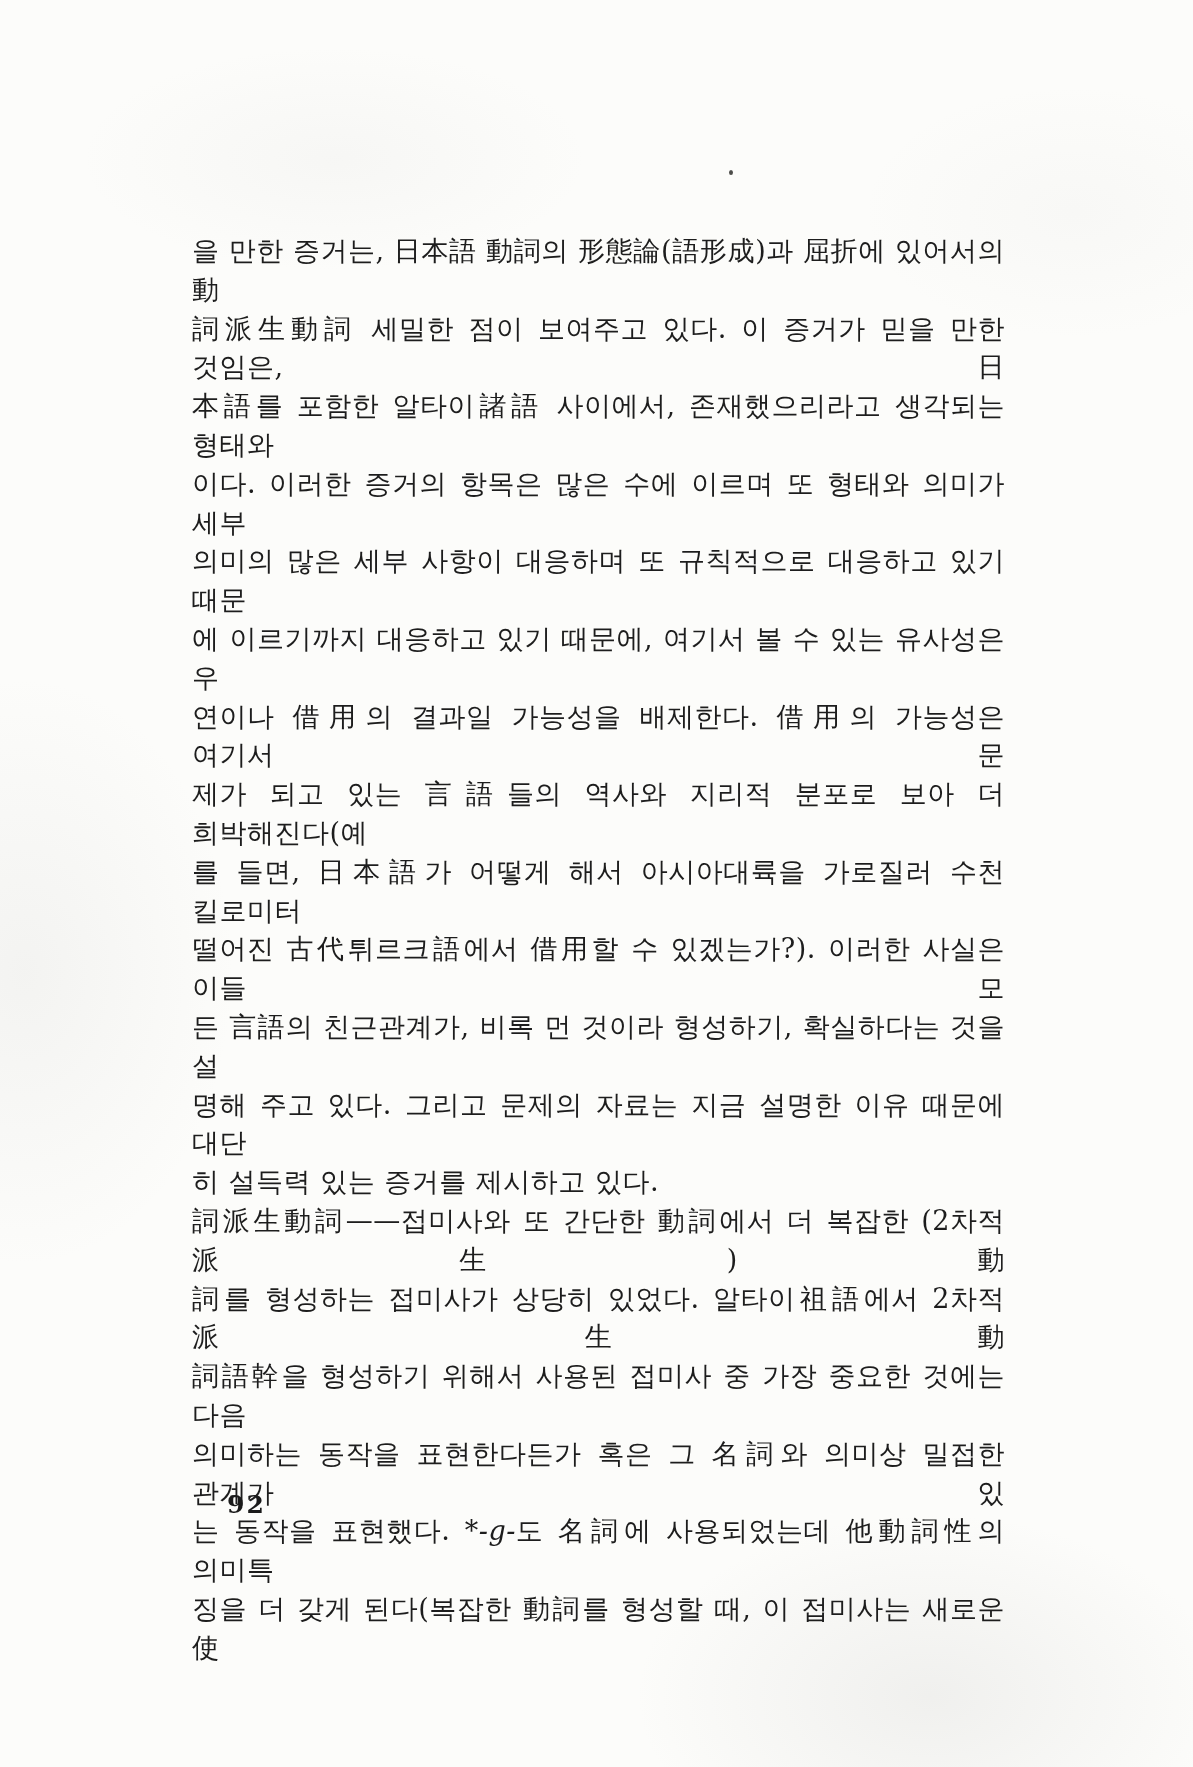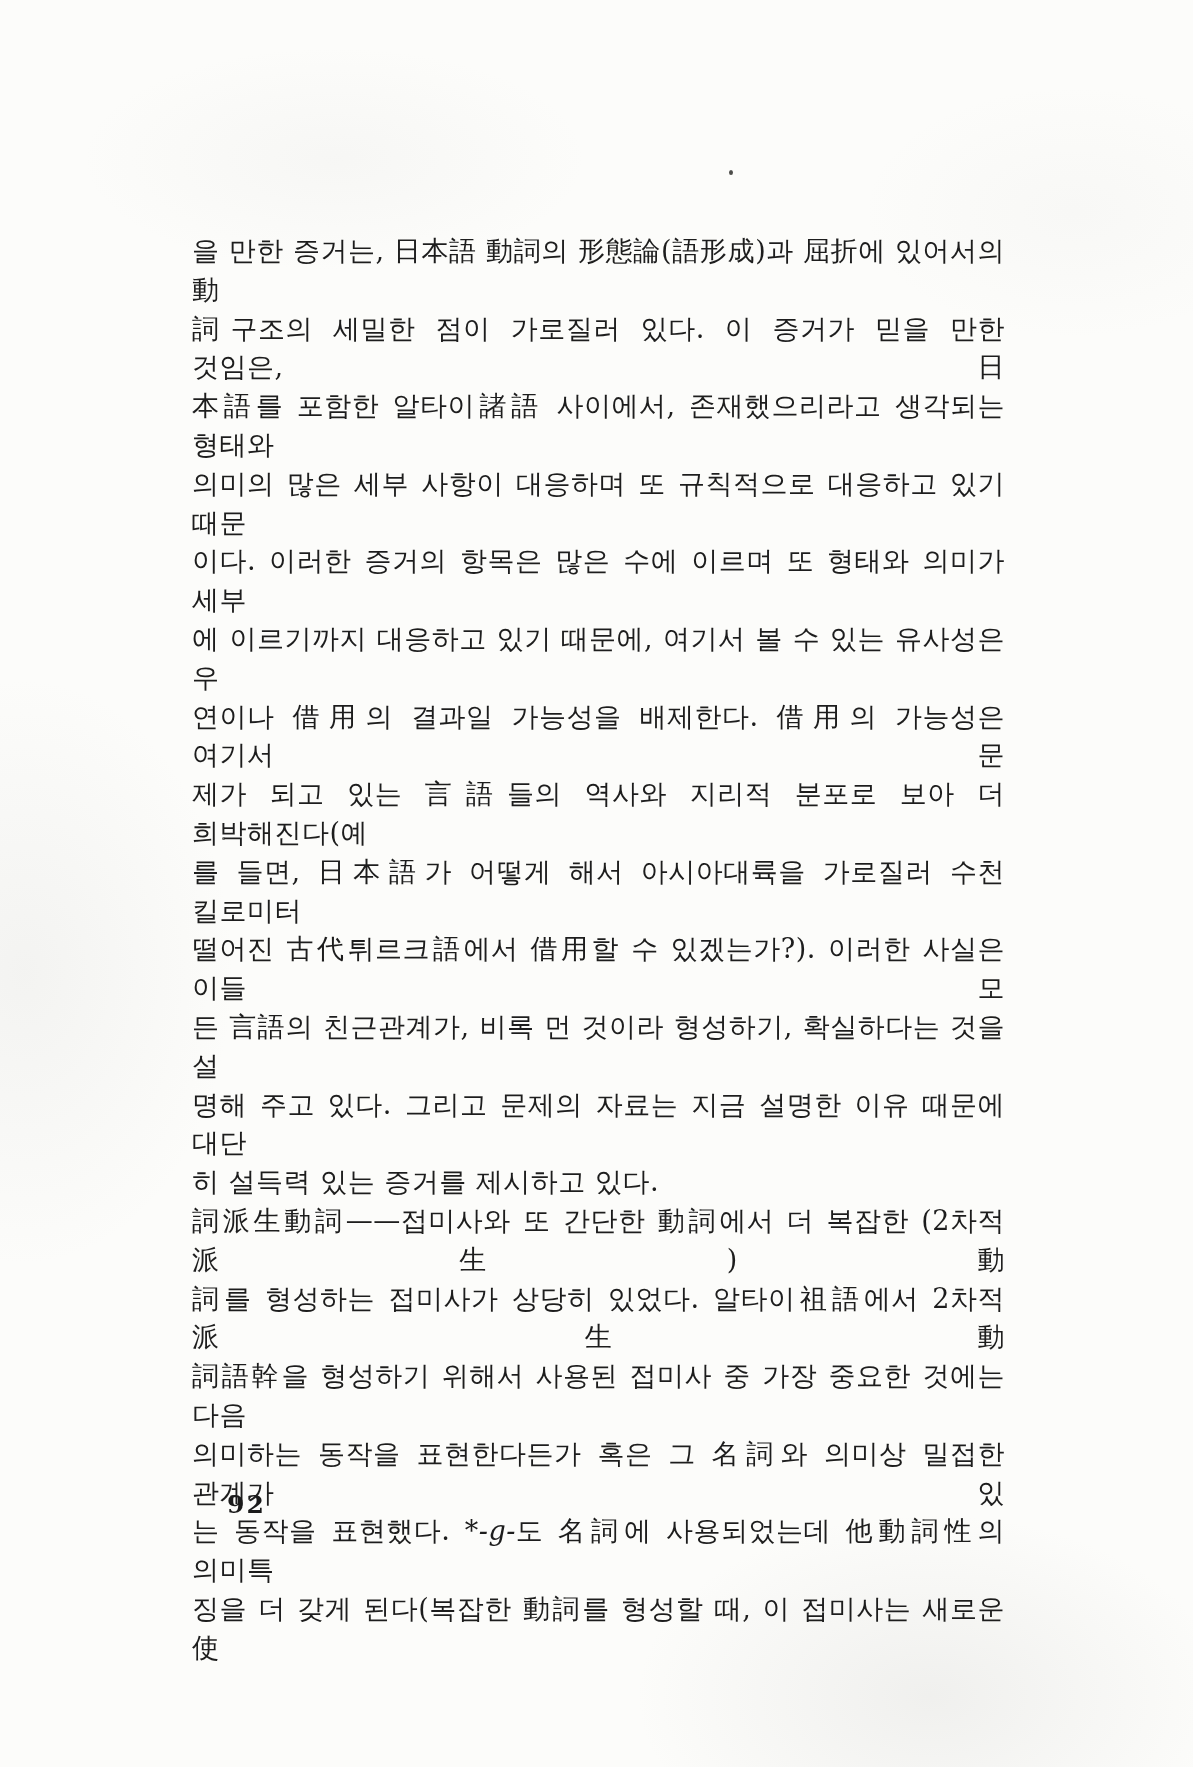--- a/index.html
+++ b/index.html
@@ -62,24 +62,24 @@
 </style>
 </head>
 <body>
 
 <div class="page">
   <div class="ink-speck speck-1"></div>
   <div class="ink-speck speck-2"></div>
   <div class="text-block">
       <div class="paragraph">
         <div class="line">을 만한 증거는, 日本語 動詞의 形態論(語形成)과 屈折에 있어서의 動</div>
-        <div class="line">詞구조의 세밀한 점이 가로질러 있다. 이 증거가 믿을 만한 것임은, 日</div>
+        <div class="line">詞派生動詞 세밀한 점이 보여주고 있다. 이 증거가 믿을 만한 것임은, 日</div>
         <div class="line">本語를 포함한 알타이諸語 사이에서, 존재했으리라고 생각되는 형태와</div>
+        <div class="line">이다. 이러한 증거의 항목은 많은 수에 이르며 또 형태와 의미가 세부</div>
         <div class="line">의미의 많은 세부 사항이 대응하며 또 규칙적으로 대응하고 있기 때문</div>
-        <div class="line">이다. 이러한 증거의 항목은 많은 수에 이르며 또 형태와 의미가 세부</div>
         <div class="line">에 이르기까지 대응하고 있기 때문에, 여기서 볼 수 있는 유사성은 우</div>
         <div class="line">연이나 借用의 결과일 가능성을 배제한다. 借用의 가능성은 여기서 문</div>
         <div class="line">제가 되고 있는 言語들의 역사와 지리적 분포로 보아 더 희박해진다(예</div>
         <div class="line">를 들면, 日本語가 어떻게 해서 아시아대륙을 가로질러 수천 킬로미터</div>
         <div class="line">떨어진 古代튀르크語에서 借用할 수 있겠는가?). 이러한 사실은 이들 모</div>
         <div class="line">든 言語의 친근관계가, 비록 먼 것이라 형성하기, 확실하다는 것을 설</div>
         <div class="line">명해 주고 있다. 그리고 문제의 자료는 지금 설명한 이유 때문에 대단</div>
         <div class="line lastline">히 설득력 있는 증거를 제시하고 있다.</div>
       </div>
       <div class="paragraph">

